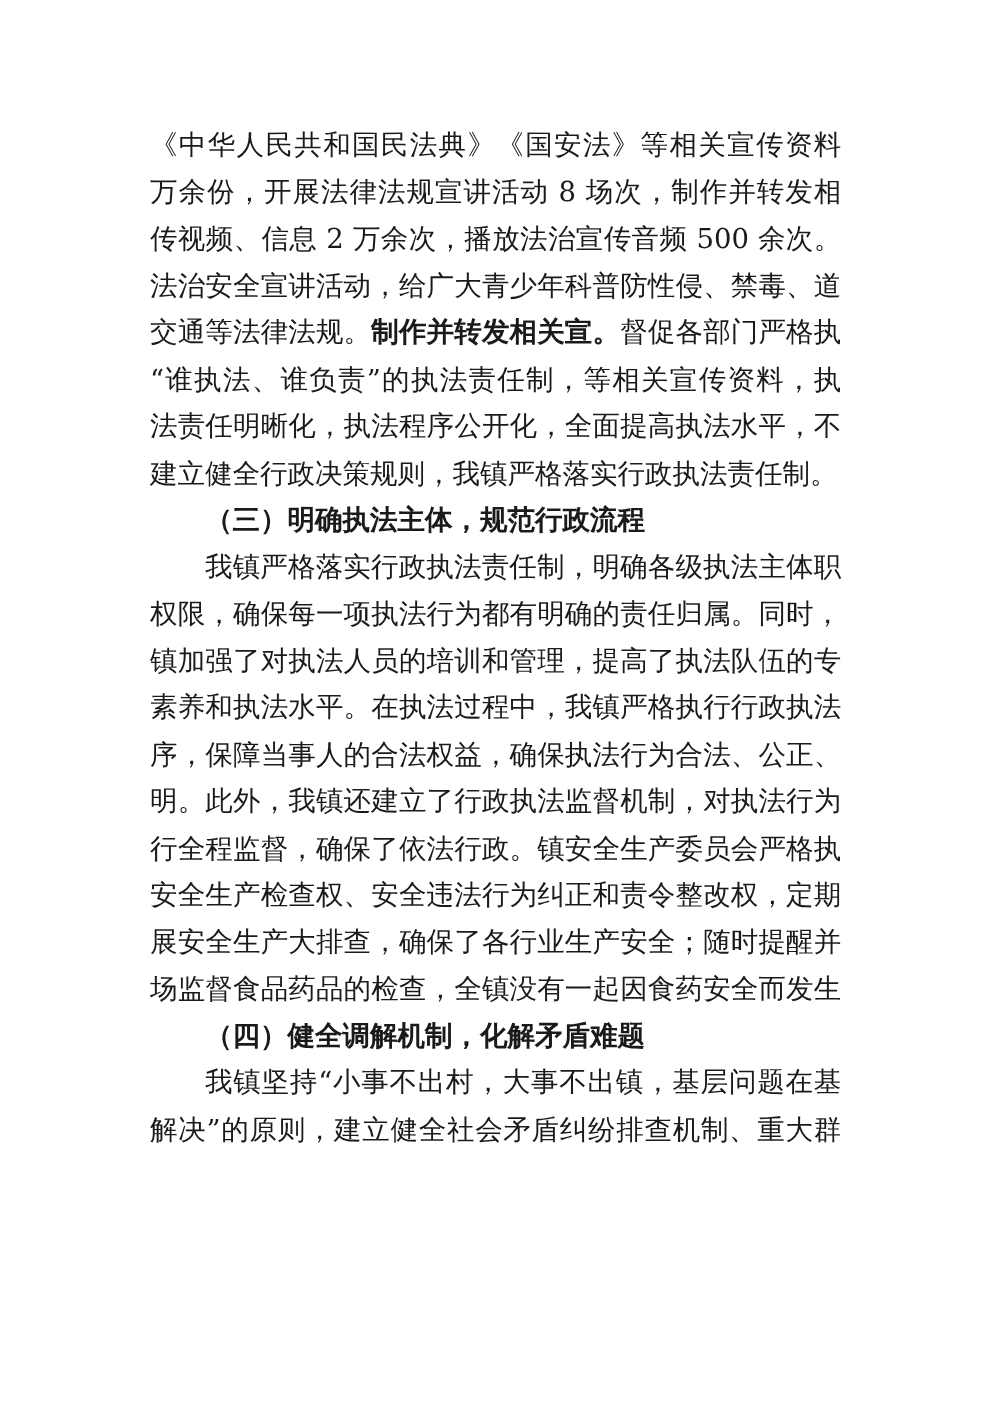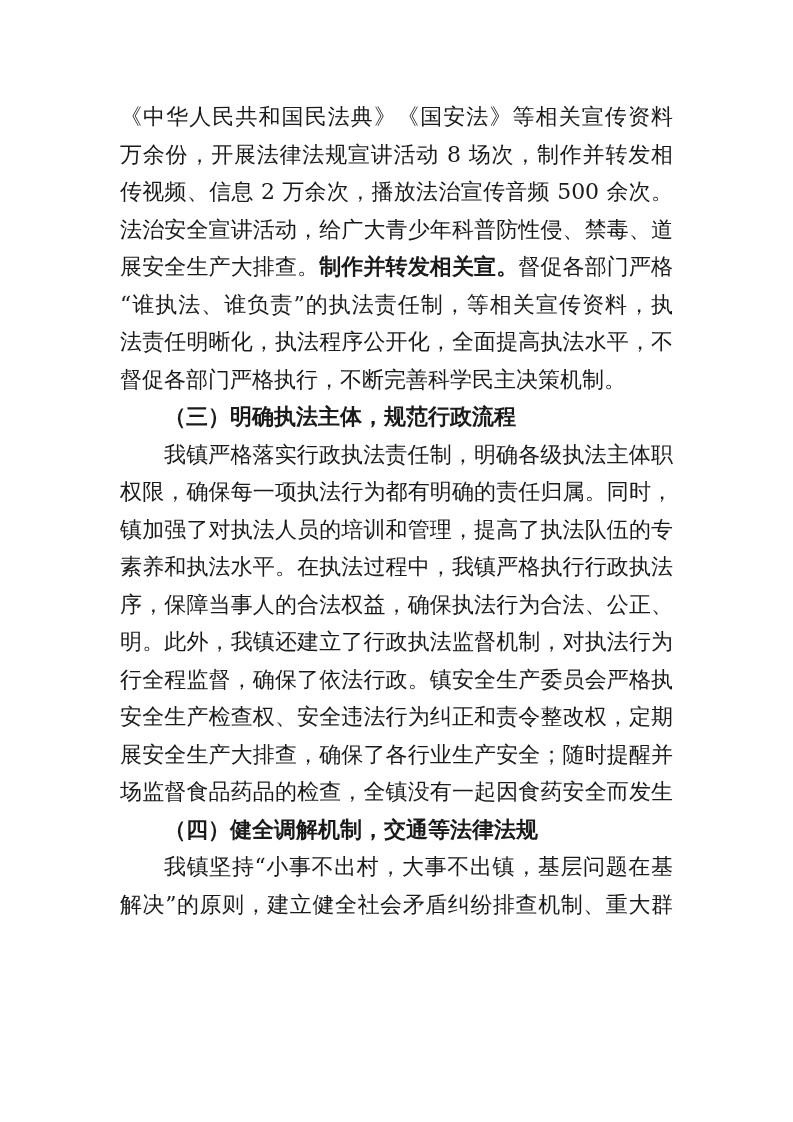--- a/index.html
+++ b/index.html
@@ -48,32 +48,32 @@
 </style>
 </head>
 <body>
 
 <div class="page">
   <div class="doc-text">
       <div class="line justify"><span>《中华人民共和国民法典》《国安法》等相关宣传资料 1.4</span></div>
       <div class="line justify"><span>万余份，开展法律法规宣讲活动 8 场次，制作并转发相关宣</span></div>
       <div class="line justify"><span>传视频、信息 2 万余次，播放法治宣传音频 500 余次。2024</span></div>
       <div class="line justify"><span>法治安全宣讲活动，给广大青少年科普防性侵、禁毒、道路</span></div>
-      <div class="line justify"><span>展安全生产大排查。</span><span class="bold">制作并转发相关宣。</span><span>督促各部门严格执行</span></div>
+      <div class="line justify"><span>交通等法律法规。</span><span class="bold">制作并转发相关宣。</span><span>督促各部门严格执行</span></div>
       <div class="line justify"><span>“谁执法、谁负责”的执法责任制，等相关宣传资料，执</span></div>
       <div class="line justify"><span>法责任明晰化，执法程序公开化，全面提高执法水平，不断</span></div>
-      <div class="line"><span>督促各部门严格执行，不断完善科学民主决策机制。</span></div>
+      <div class="line"><span>建立健全行政决策规则，我镇严格落实行政执法责任制。</span></div>
       <div class="line indent heading"><span class="bold">（三）明确执法主体，规范行政流程</span></div>
       <div class="line justify indent"><span>我镇严格落实行政执法责任制，明确各级执法主体职责</span></div>
       <div class="line justify"><span>权限，确保每一项执法行为都有明确的责任归属。同时，我</span></div>
       <div class="line justify"><span>镇加强了对执法人员的培训和管理，提高了执法队伍的专业</span></div>
       <div class="line justify"><span>素养和执法水平。在执法过程中，我镇严格执行行政执法程</span></div>
       <div class="line justify"><span>序，保障当事人的合法权益，确保执法行为合法、公正、文</span></div>
       <div class="line justify"><span>明。此外，我镇还建立了行政执法监督机制，对执法行为进</span></div>
       <div class="line justify"><span>行全程监督，确保了依法行政。镇安全生产委员会严格执行</span></div>
       <div class="line justify"><span>安全生产检查权、安全违法行为纠正和责令整改权，定期开</span></div>
       <div class="line justify"><span>展安全生产大排查，确保了各行业生产安全；随时提醒并现</span></div>
       <div class="line justify"><span>场监督食品药品的检查，全镇没有一起因食药安全而发生的</span></div>
-      <div class="line indent heading"><span class="bold">（四）健全调解机制，交通等法律法规</span></div>
+      <div class="line indent heading"><span class="bold">（四）健全调解机制，化解矛盾难题</span></div>
       <div class="line justify indent"><span>我镇坚持“小事不出村，大事不出镇，基层问题在基层</span></div>
       <div class="line justify"><span>解决”的原则，建立健全社会矛盾纠纷排查机制、重大群体</span></div>
     </div>
 </div>
 
 </body></html>

